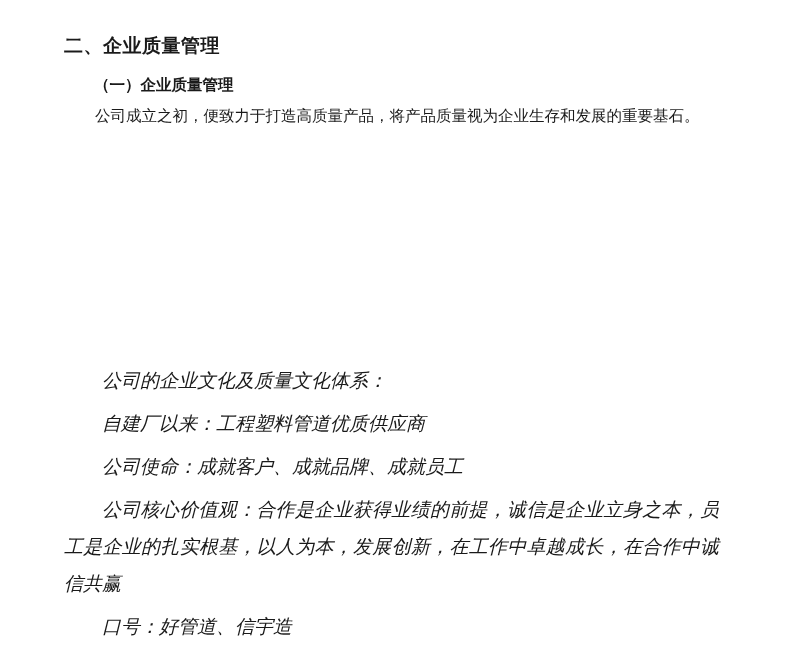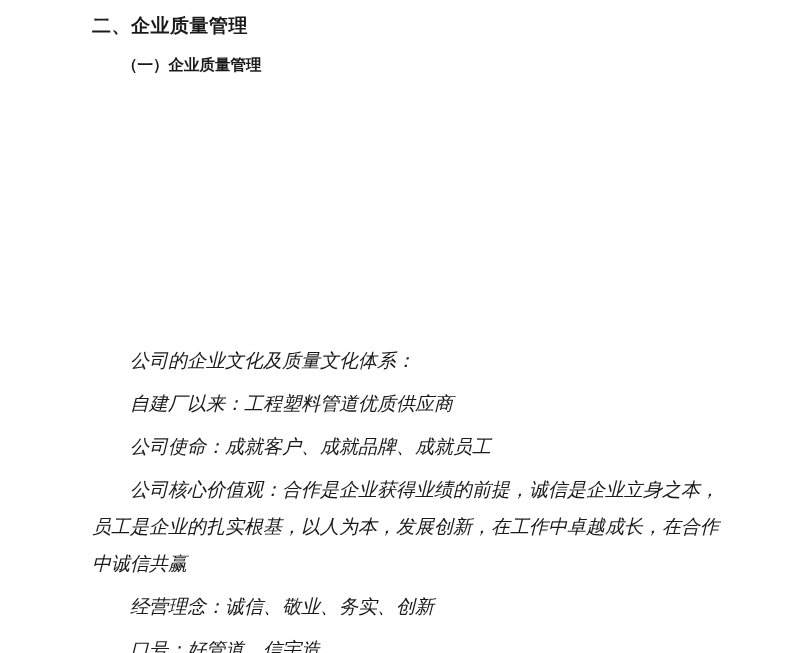--- a/index.html
+++ b/index.html
@@ -17,22 +17,23 @@
   }
   .page {
     position: relative;
     width: 795px;
     height: 653px;
   }
   .doc-section {
     position: absolute;
     left: 0;
     right: 0;
-    padding: 0 76px 0 92px;
+    padding: 0 76px 0 64px;
     box-sizing: border-box;
+    margin-top: 20px;
   }
   .section-top {
     top: 0;
   }
   .section-bottom {
     top: 336px;
   }
   h2.heading {
     font-size: 19px;
     font-weight: bold;
@@ -80,26 +81,26 @@
   }
 </style>
 </head>
 <body>
 
 <div class="page">
 
   <div class="doc-section section-top">
     <h2 class="heading">二、企业质量管理</h2>
     <div class="subheading">（一）企业质量管理</div>
+    <p class="para">公司成立之初，便致力于打造高质量产品，将产品质量视为企业生存和发展的重要基石。</p>
   </div>
 
   <div class="gap-divider"></div>
 
   <div class="doc-section section-bottom">
     <p class="list-line">公司的企业文化及质量文化体系：</p>
     <p class="list-line">自建厂以来：工程塑料管道优质供应商</p>
     <p class="list-line">公司使命：成就客户、成就品牌、成就员工</p>
     <p class="list-line">公司核心价值观：合作是企业获得业绩的前提，诚信是企业立身之本，员工是企业的扎实根基，以人为本，发展创新，在工作中卓越成长，在合作中诚信共赢</p>
-    <p class="list-line">经营理念：诚信、敬业、务实、创新</p>
     <p class="list-line">口号：好管道、信宇造</p>
   </div>
 
 </div>
 
 </body></html>

